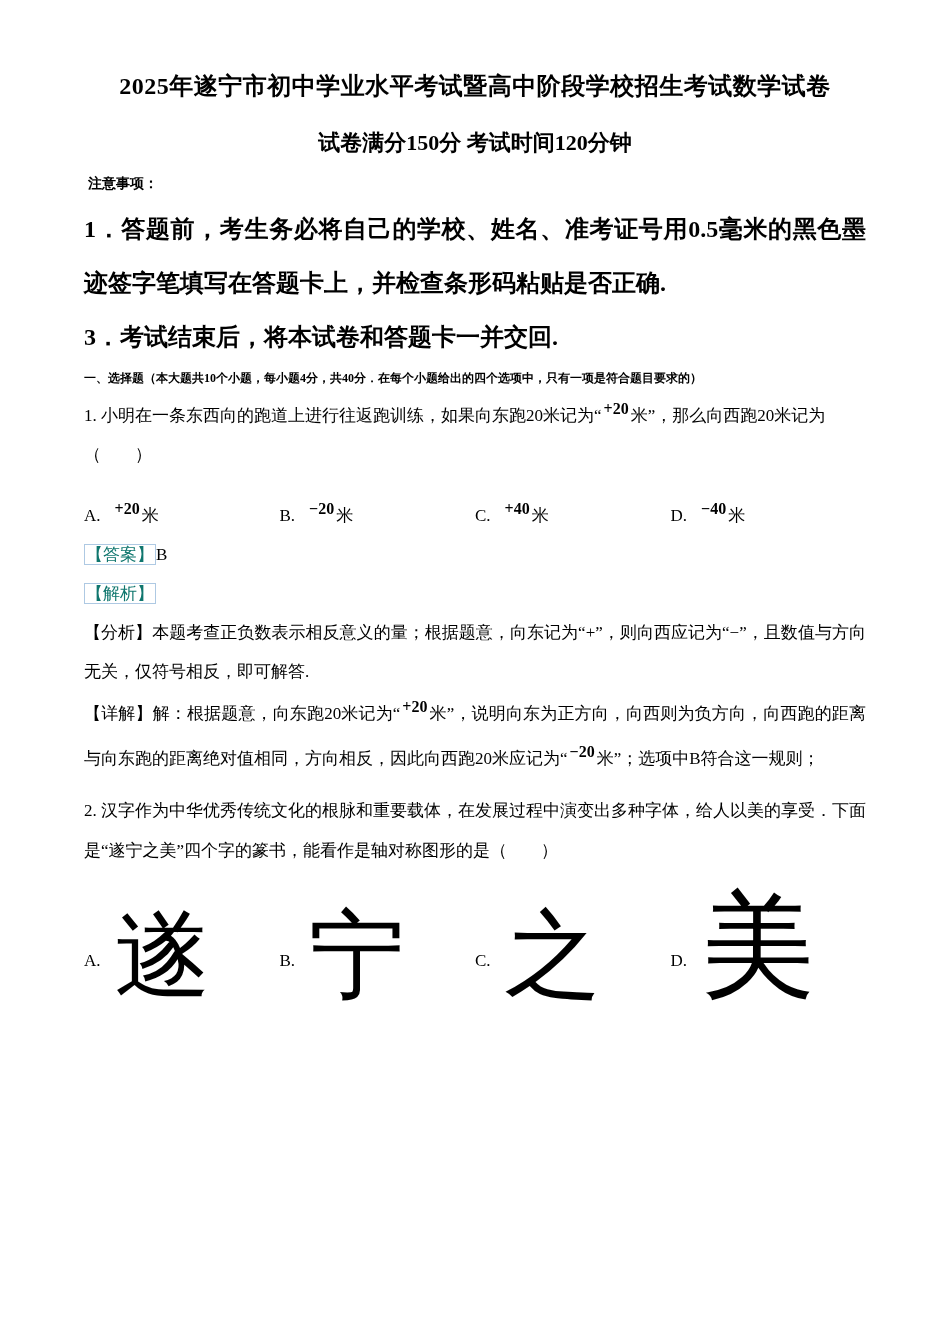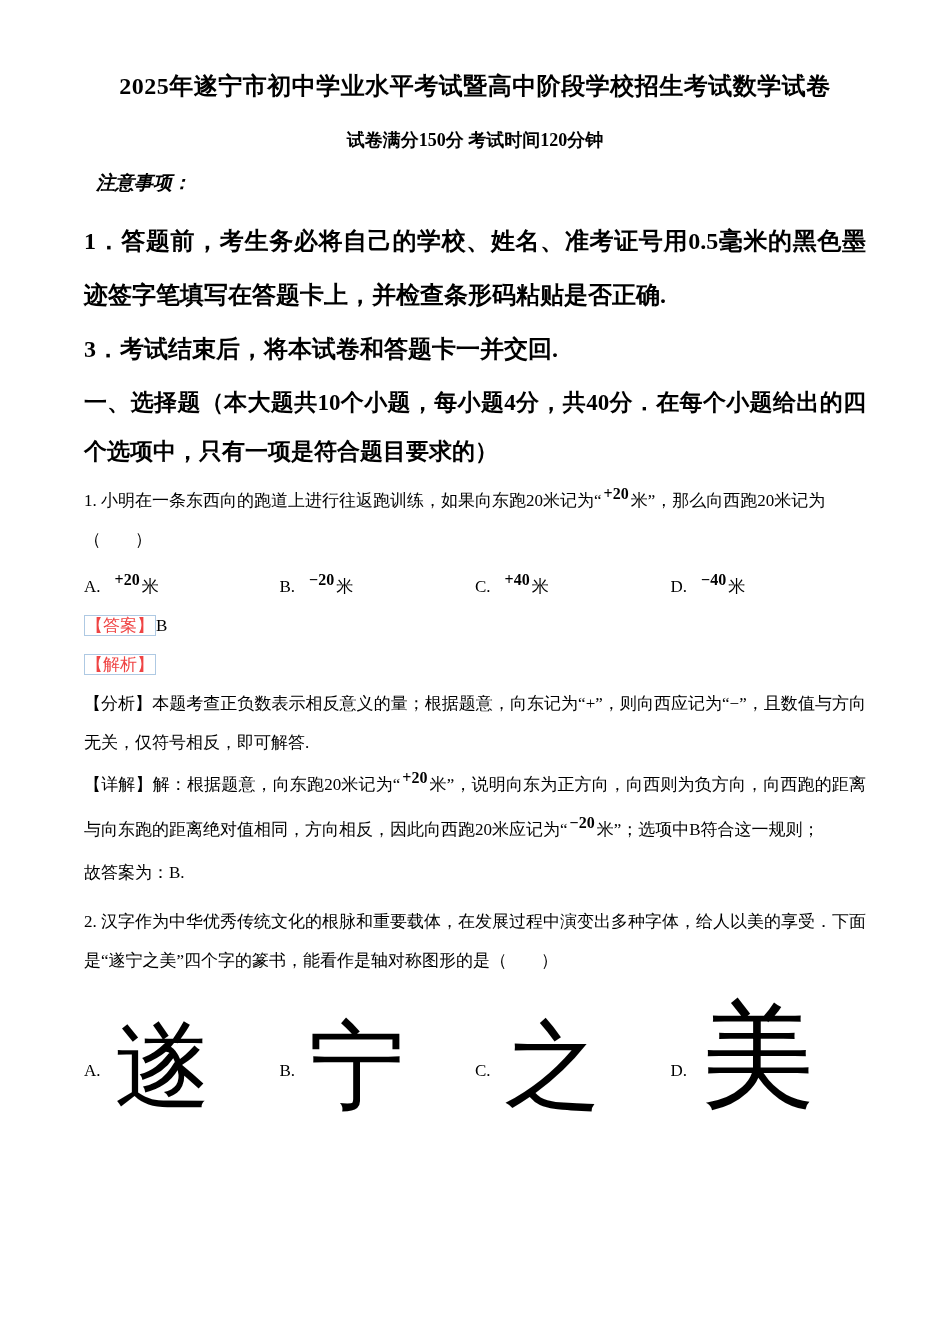--- a/index.html
+++ b/index.html
@@ -17,41 +17,40 @@
     padding: 70px 84px 30px 84px;
   }
   .title {
     font-size: 24px;
     font-weight: 700;
     text-align: center;
     margin: 0 0 26px 0;
     letter-spacing: 0.5px;
   }
   .subtitle {
-    font-size: 18px;
+    font-size: 22px;
     font-weight: 700;
     text-align: center;
     margin: 0 0 12px 0;
   }
   .notice-head {
-    font-size: 19px;
+    font-size: 14px;
     font-weight: 700;
     line-height: 2.0;
-    margin: 12px;
-    font-style: italic;
+    margin: 4px;
   }
   .bold-para {
     font-size: 24px;
     font-weight: 700;
     line-height: 2.25;
     margin: 0;
     text-align: justify;
   }
   .section-head {
-    font-size: 23px;
+    font-size: 12px;
     font-weight: 700;
     line-height: 2.15;
     margin: 2px 0 4px 0;
     text-align: justify;
   }
   .q-para {
     font-size: 17px;
     line-height: 2.3;
     margin: 0;
     text-align: justify;
@@ -59,32 +58,32 @@
   .msup {
     position: relative;
     top: -7px;
     font-size: 16px;
     margin: 0 2px;
     font-family: "Liberation Serif", "DejaVu Serif", serif;
     font-weight: bold;
   }
   .opts-row {
     display: flex;
-    margin: 6px 0 8px 0;
+    margin: 20px 0 8px 0;
     font-size: 17px;
   }
   .opt-cell { flex: 1; padding-top: 10px; }
   .opt-letter { margin-right: 12px; }
   .ans-line {
     font-size: 17px;
     line-height: 2.3;
     margin: 0;
   }
   .tag {
-    color: #ef4444;
+    color: #0f766e;
     border: 1px solid #aec9e3;
     padding: 0 1px;
   }
   .xiangjie { line-height: 2.65; }
   .q2-stem { margin-top: 10px; }
   .glyph-row {
     display: flex;
     margin-top: 14px;
     align-items: flex-end;
   }
@@ -130,21 +129,20 @@
   </div>
 
   <p class="ans-line"><span class="tag">【答案】</span><span>B</span></p>
 
   <p class="ans-line"><span class="tag">【解析】</span></p>
 
   <p class="q-para"><span>【分析】</span><span>本题考查正负数表示相反意义的量；根据题意，向东记为“+”，则向西应记为“−”，且数值与方向无关，仅符号相反，即可解答.</span></p>
 
   <p class="q-para xiangjie"><span>【详解】</span><span>解：根据题意，向东跑20米记为“</span><span class="msup">+20</span><span>米”，说明向东为正方向，向西则为负方向，向西跑的距离与向东跑的距离绝对值相同，方向相反，因此向西跑20米应记为“</span><span class="msup">−20</span><span>米”；选项中B符合这一规则；</span></p>
 
-  <p class="q-para">故答案为：B.</p>
 
   <p class="q-para q2-stem">2. 汉字作为中华优秀传统文化的根脉和重要载体，在发展过程中演变出多种字体，给人以美的享受．下面是“遂宁之美”四个字的篆书，能看作是轴对称图形的是（　　）</p>
 
   <div class="glyph-row">
     <div class="glyph-cell">
         <span class="glyph-letter">A.</span>
         <span class="seal-glyph">遂</span>
       </div>
     <div class="glyph-cell">
         <span class="glyph-letter">B.</span>

